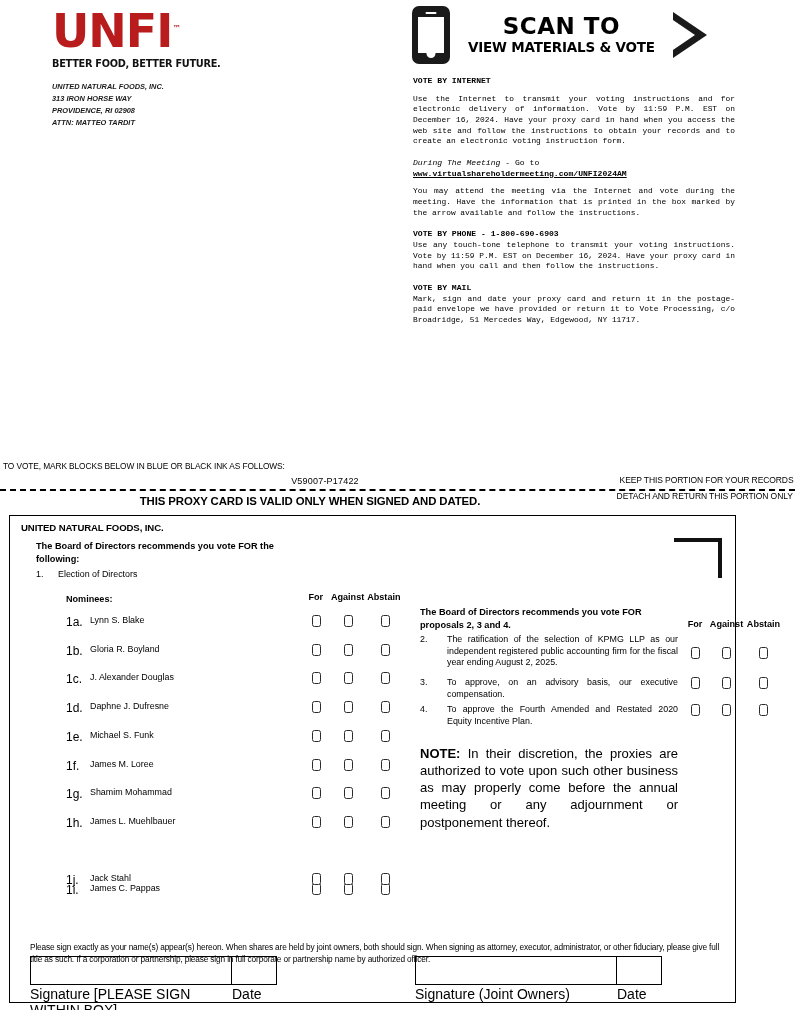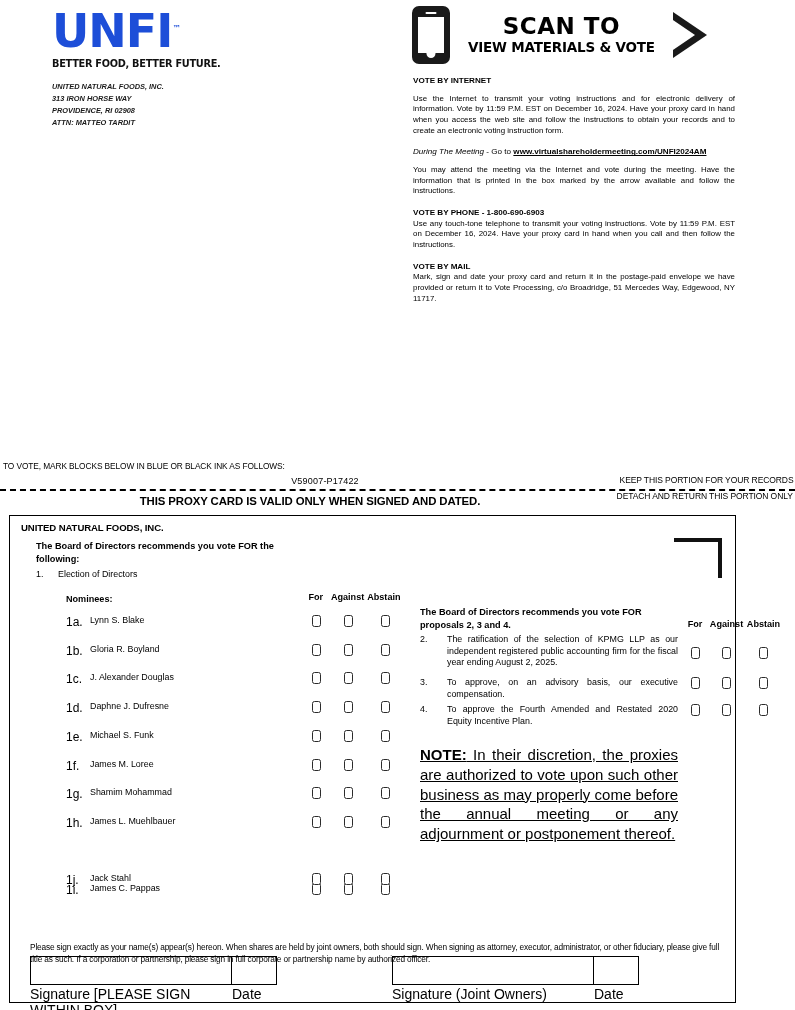--- a/index.html
+++ b/index.html
@@ -16,21 +16,21 @@
   }
 
   
   .logo-block { position: absolute; left: 52px; top: 8px; width: 210px; }
   .logo-mark {
     font-family: "DejaVu Sans", sans-serif;
     font-weight: 700;
     font-size: 46px;
     letter-spacing: -1px;
     line-height: 1;
-    color: #1d4ed8;
+    color: #b91c1c;
     position: relative;
   }
   .logo-mark .tm {
     font-size: 8px; vertical-align: super; font-weight: 700;
   }
   .logo-tag {
     font-family: "DejaVu Sans", sans-serif;
     font-weight: 700;
     font-size: 10.5px;
     letter-spacing: -0.3px;
@@ -93,21 +93,21 @@
     content:""; position: absolute;
     top: -17px; left: -37px;
     border-top: 17px solid transparent;
     border-bottom: 17px solid transparent;
     border-left: 25px solid #fff;
   }
 
   
   .vote-info {
     position: absolute; left: 413px; top: 76px; width: 322px;
-    font-size: 7.9px; line-height: 1.32; color: #000;
+    font-size: 7.9px; line-height: 1.32; color: #000; font-family: Liberation Mono, monospace;
   }
   .vi-head { font-weight: 700; font-size: 8.1px; }
   .vi-sub { font-size: 8.1px; margin-bottom: 1px; }
   .vi-sub i { font-style: italic; }
   .vi-body { margin-top: 7px; text-align: justify; line-height: 1.35; }
   .vi-gap { height: 11px; }
   a.u { color: #000; text-decoration: underline; font-weight: 700; }
 
   
   .tovote {
@@ -210,21 +210,21 @@
   .prop-txt {
     position: absolute; left: 437px; width: 231px;
     font-size: 8.9px; line-height: 1.3; text-align: justify;
   }
   .prop-boxes { position: absolute; left: 672px; display: flex; }
   .prop-boxes .cb-cell { width: 37px; display: flex; justify-content: center; }
   .prop-boxes .cb-cell:nth-child(1) { width: 26px; }
 
   .note {
     position: absolute; left: 410px; top: 229px; width: 258px;
-    font-size: 15px; line-height: 1.32; text-align: justify; text-decoration: underline;
+    font-size: 13px; line-height: 1.32; text-align: justify;
   }
   .note b { font-weight: 700; }
 
   
   .sig-text {
     position: absolute; left: 20px; top: 408px; width: 690px;
     font-size: 8.3px; line-height: 1.4; letter-spacing: -0.15px; margin-top: 18px;
   }
   .sig-group { position: absolute; top: 440px; }
   .sig-boxes { display: flex; }
@@ -513,21 +513,21 @@
     <div class="sig-boxes">
       <div class="sig-line-box" style="width:202px;"></div>
       <div class="sig-line-box" style="width:45px; border-left:none;"></div>
     </div>
     <div class="sig-labels">
       <div style="width:202px;">Signature [PLEASE SIGN WITHIN BOX]</div>
       <div style="width:45px;">Date</div>
     </div>
   </div>
 
-  <div class="sig-group" style="left:382px;">
+  <div class="sig-group" style="left:405px;">
     <div class="sig-boxes">
       <div class="sig-line-box" style="width:202px;"></div>
       <div class="sig-line-box" style="width:45px; border-left:none;"></div>
     </div>
     <div class="sig-labels">
       <div style="width:202px;">Signature (Joint Owners)</div>
       <div style="width:45px;">Date</div>
     </div>
   </div>
 </div>

